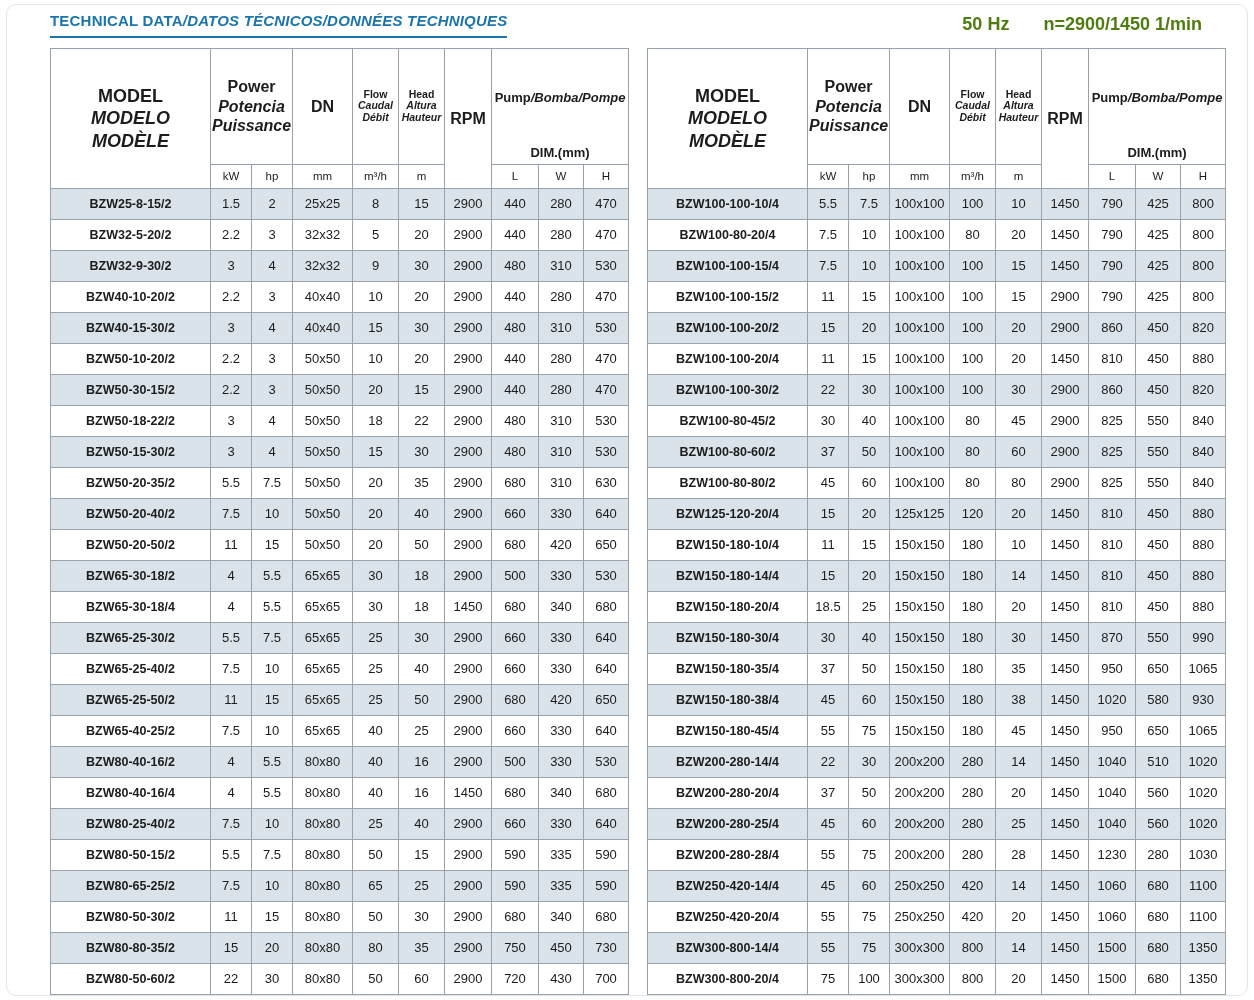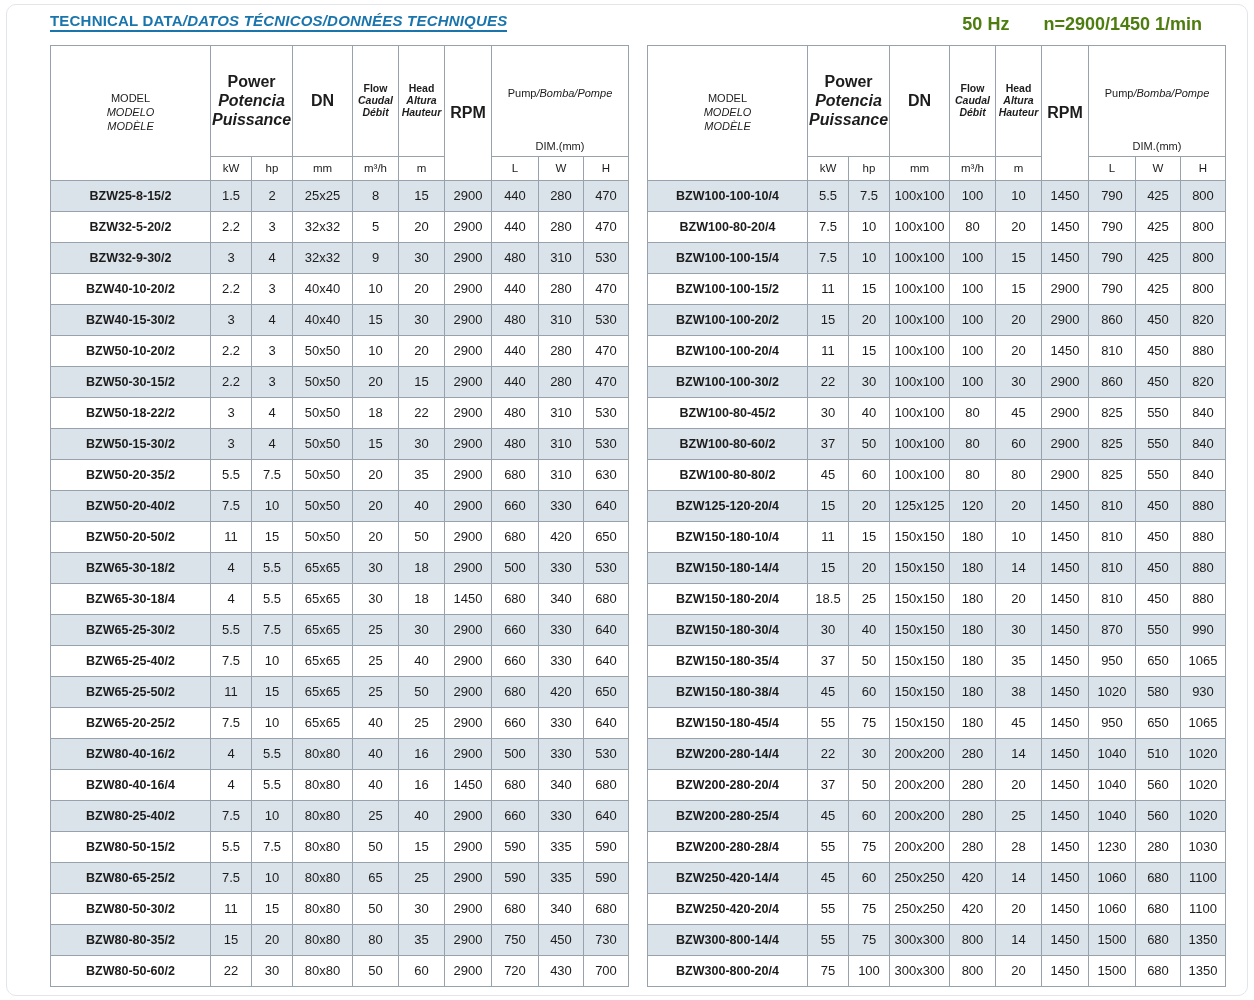--- a/index.html
+++ b/index.html
@@ -14,42 +14,42 @@
     position: absolute; left: 6px; top: 4px; right: 6px; bottom: 4px;
     border: 1px solid #e2e6ea; border-radius: 10px;
   }
   .content { position: relative; padding: 12px 34px 8px 50px; }
   .header-bar {
     display: flex; justify-content: space-between; align-items: flex-start;
     margin-bottom: 10px; padding-right: 18px;
   }
   .page-title {
     font-size: 15px; font-weight: bold; color: #1a75ad;
-    border-bottom: 2px solid #1a75ad; padding-bottom: 1px;
+    border-bottom: 2px solid #1a75ad; padding-bottom: 7px;
     letter-spacing: .2px;
   }
   .page-title .it { font-style: italic; }
   .header-right { display: flex; gap: 34px; padding-top: 2px; }
   .header-right span { font-size: 18px; font-weight: bold; color: #4d7c0f; }
 
   .tables { display: flex; gap: 18px; }
   table { border-collapse: collapse; table-layout: fixed; width: 578px; }
   th, td {
     border: 1px solid #98a2ac; text-align: center; vertical-align: middle;
     background: #ffffff;
   }
   thead th { font-weight: bold; padding: 2px 1px; }
   td { font-size: 13px; height: 31px; padding: 0 2px; }
   td.model { font-weight: bold; font-size: 12.5px; }
   tr.odd td { background: #dbe3ea; }
 
-  .hl-model { font-size: 11px; font-weight: normal; line-height: 1.25; }
+  .hl-model { font-size: 18px; font-weight: bold; line-height: 1.25; }
   .hl-power { font-size: 16px; font-weight: bold; line-height: 1.2; }
   .hl-small { font-size: 10.5px; font-weight: bold; line-height: 1.1; }
-  .hl-dim   { font-size: 11px;  font-weight: normal; line-height: 1.25; margin-top: 39px; }
+  .hl-dim   { font-size: 13px;  font-weight: bold; line-height: 1.25; margin-top: 39px; }
   .it { font-style: italic; }
   th.unit { font-weight: normal; font-size: 11.5px; height: 24px; }
 </style>
 </head>
 <body>
 
 <div class="frame"></div>
 
 <div class="content">
   <div class="header-bar">
@@ -317,21 +317,21 @@
             <td class="val">15</td>
             <td class="val">65x65</td>
             <td class="val">25</td>
             <td class="val">50</td>
             <td class="val">2900</td>
             <td class="val">680</td>
             <td class="val">420</td>
             <td class="val">650</td>
           </tr>
           <tr class="even">
-            <td class="model">BZW65-20-25/2</td>
+            <td class="model">BZW65-40-25/2</td>
             <td class="val">7.5</td>
             <td class="val">10</td>
             <td class="val">65x65</td>
             <td class="val">40</td>
             <td class="val">25</td>
             <td class="val">2900</td>
             <td class="val">660</td>
             <td class="val">330</td>
             <td class="val">640</td>
           </tr>

